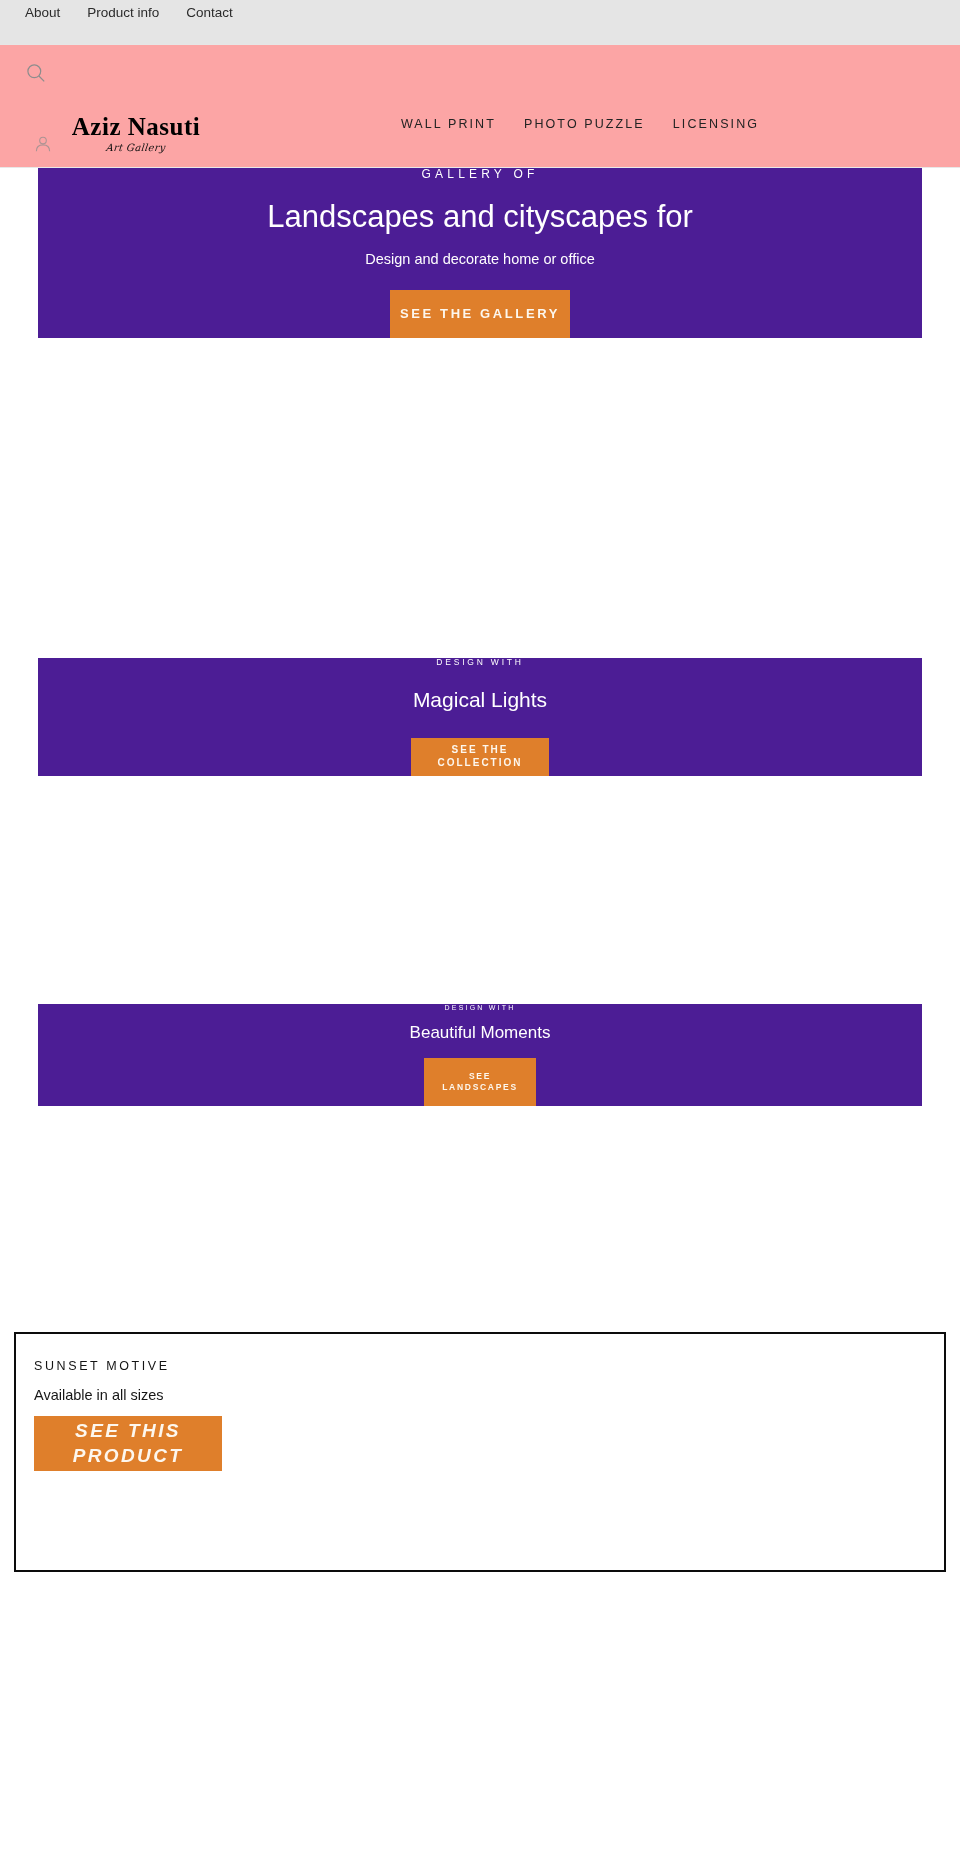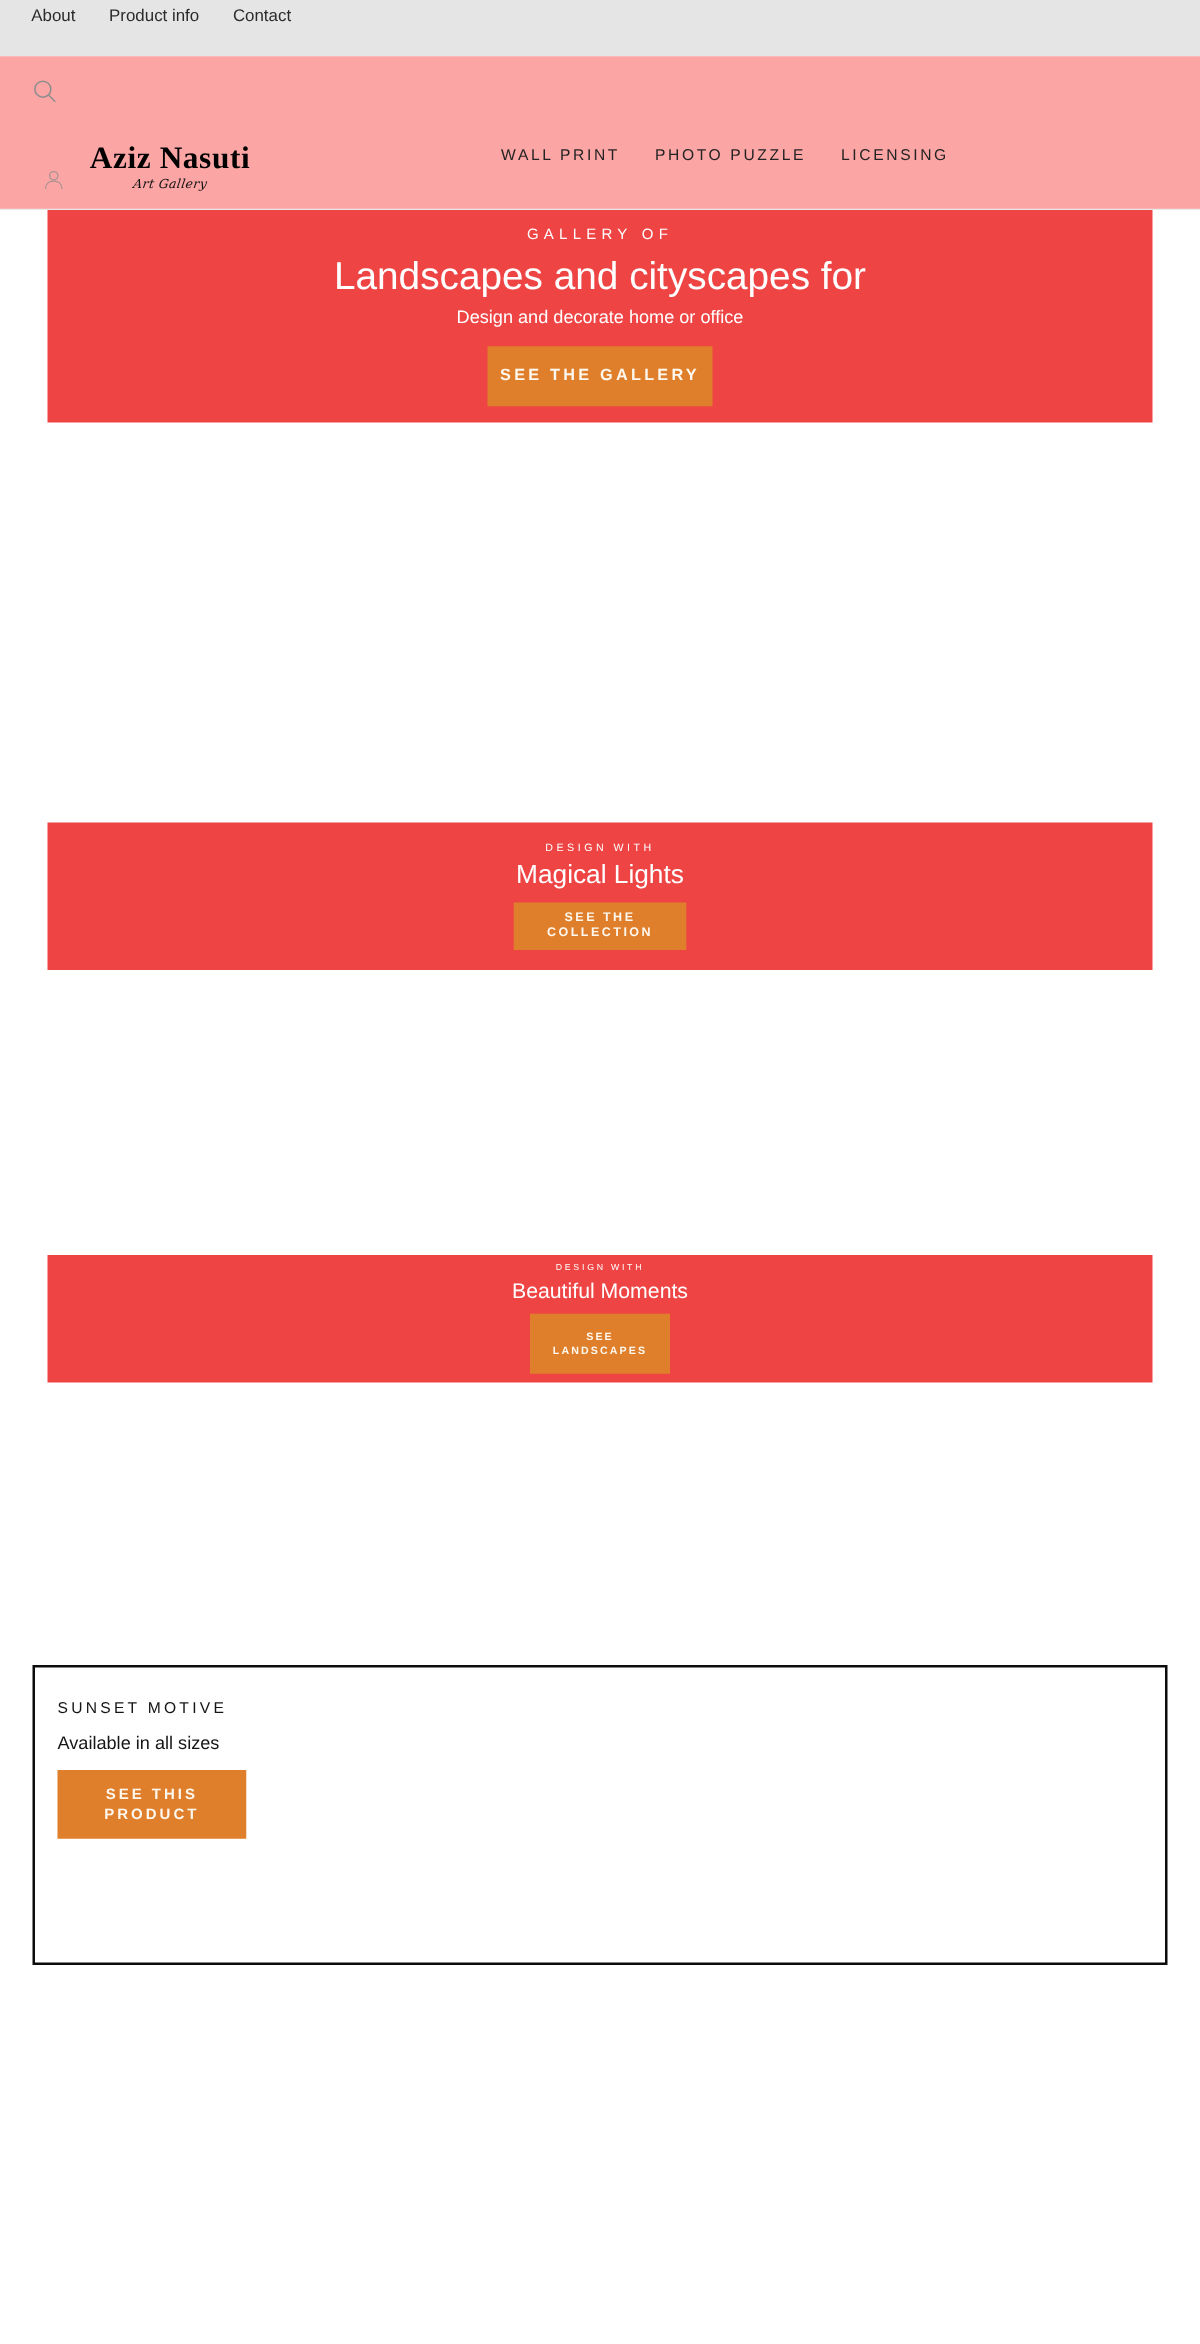--- a/index.html
+++ b/index.html
@@ -136,26 +136,26 @@
     letter-spacing: 2.1px;
     color: #232323;
     white-space: nowrap;
     text-decoration: none;
     cursor: pointer;
   }
 
   
   .banner {
     position: relative;
-    background: #ef4444;
+    background: #4c1d95;
     margin: 0 38px;
     display: flex;
     flex-direction: column;
     align-items: center;
-    justify-content: center;
+    justify-content: space-between;
     text-align: center;
   }
   .banner-eyebrow {
     color: #ffffff;
     font-size: 12px;
     letter-spacing: 4.2px;
     line-height: 1;
   }
   .banner-title {
     color: #ffffff;
@@ -226,21 +226,21 @@
     width: 112px;
     height: 48px;
     font-size: 8.5px;
     letter-spacing: 1.7px;
   }
 
   .spacer-3 { height: 226px; background: #ffffff; }
 
   
   .product-card {
-    margin: 0 26px;
+    margin: 0 14px;
     border: 2px solid #0c0c0c;
     background: #ffffff;
     padding: 26px 0 16px 18px;
     height: 240px;
   }
   .product-eyebrow {
     font-size: 12.5px;
     letter-spacing: 2.6px;
     color: #141414;
     line-height: 1;
@@ -253,24 +253,25 @@
     line-height: 1.12;
     margin: 0 0 13px 0;
   }
   .product-avail {
     font-size: 14.5px;
     color: #161616;
     line-height: 1;
     margin-bottom: 14px;
   }
   .product-card .cta {
-    width: 151px;
+    width: 188px;
     height: 55px;
-    font-size: 12px;
+    font-size: 19px;
     letter-spacing: 2.4px;
+    font-style: italic;
   }
 </style>
 </head>
 <body>
 
 <div class="topbar">
   <div class="topbar-links">
     <a class="topbar-link">About</a>
     <a class="topbar-link">Product info</a>
     <a class="topbar-link">Contact</a>

